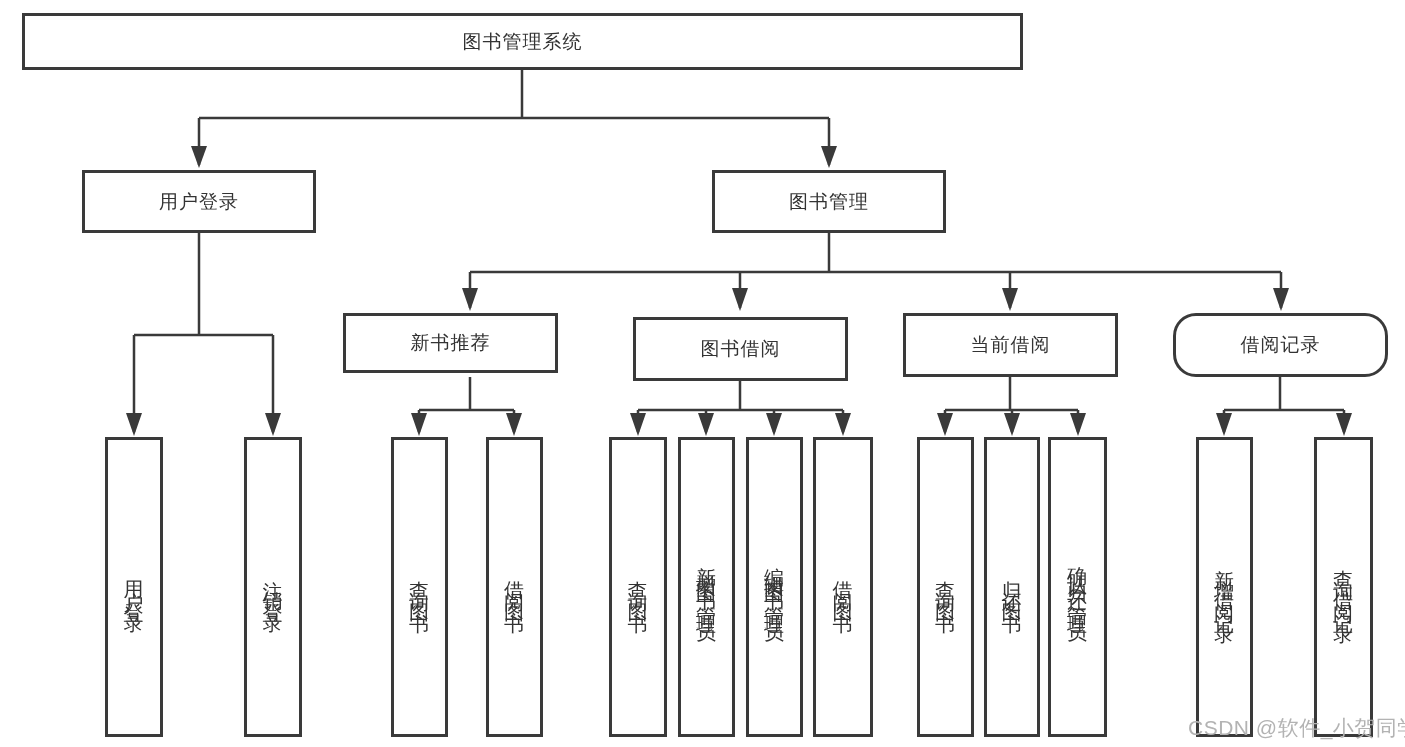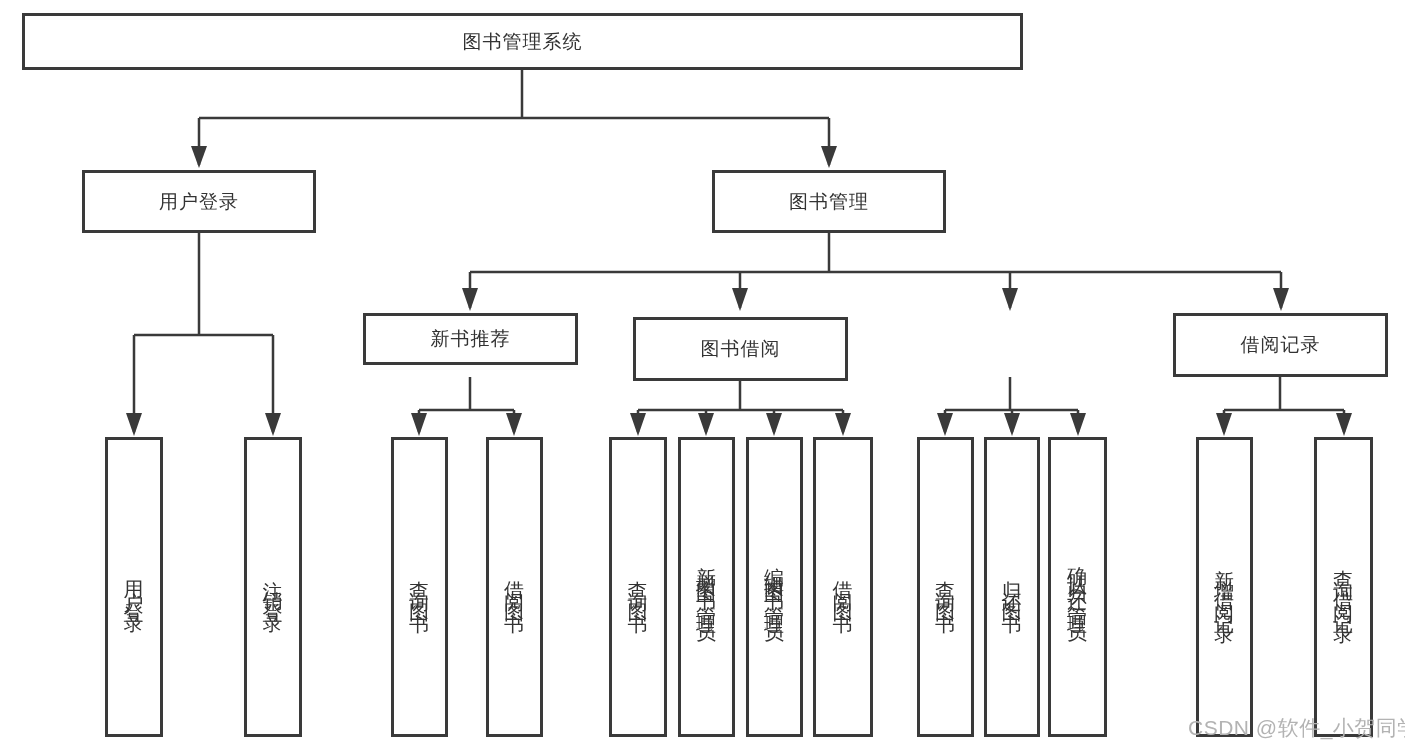--- a/index.html
+++ b/index.html
@@ -113,23 +113,24 @@
       <polygon points="1216,413 1232,413 1224,436"></polygon>
       <polygon points="1336,413 1352,413 1344,436"></polygon>
     </g>
   </svg>
 
   <div class="box h" style="left:22px; top:13px; width:1001px; height:57px;">图书管理系统</div>
 
   <div class="box h" style="left:82px; top:170px; width:234px; height:63px;">用户登录</div>
   <div class="box h" style="left:712px; top:170px; width:234px; height:63px;">图书管理</div>
 
-  <div class="box h" style="left:363px; top:313px; width:215px; height:52px;">新书推荐</div>
+  <div class="box h" style="left:343px; top:313px; width:215px; height:60px;">新书推荐</div>
   <div class="box h" style="left:633px; top:317px; width:215px; height:64px;">图书借阅</div>
-  <div class="box h" style="left:1173px; top:313px; width:215px; height:64px;">借阅记录</div>
+  <div class="box h" style="left:903px; top:313px; width:215px; height:64px;">当前借阅</div>
+  <div class="box h" style="left:1173px; top:313px; width:215px; height:64px;border-radius:23px;">借阅记录</div>
 
   <div class="box v s" style="left:105px; top:437px; width:58px; height:300px;">用户登录</div>
   <div class="box v s" style="left:244px; top:437px; width:58px; height:300px;">注销登录</div>
 
   <div class="box v s" style="left:391px; top:437px; width:57px; height:300px;">查询图书</div>
   <div class="box v s" style="left:486px; top:437px; width:57px; height:300px;">借阅图书</div>
 
   <div class="box v s" style="left:609px; top:437px; width:58px; height:300px;">查询图书</div>
   <div class="box v l" style="left:678px; top:437px; width:57px; height:300px;">新增图书（管理员）</div>
   <div class="box v l" style="left:746px; top:437px; width:57px; height:300px;">编辑图书（管理员）</div>

